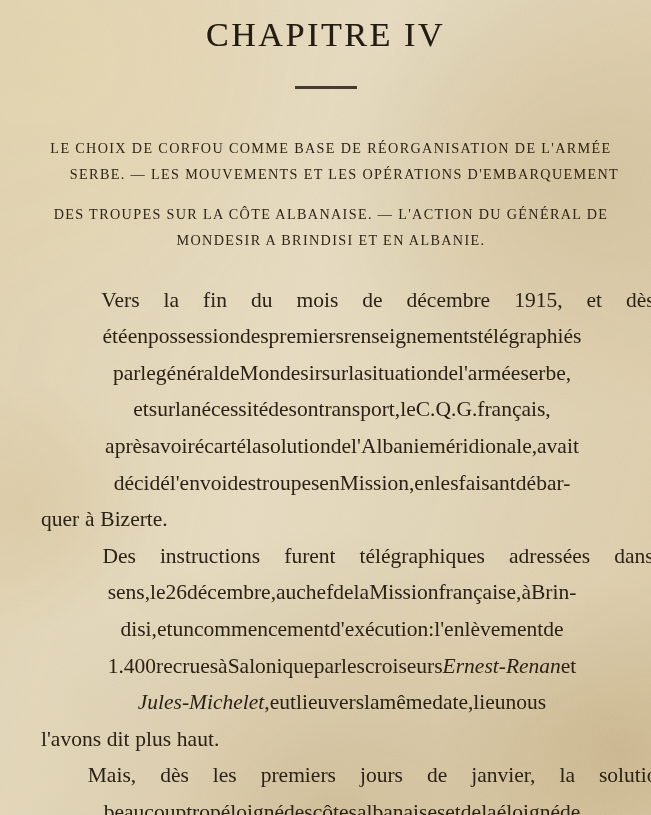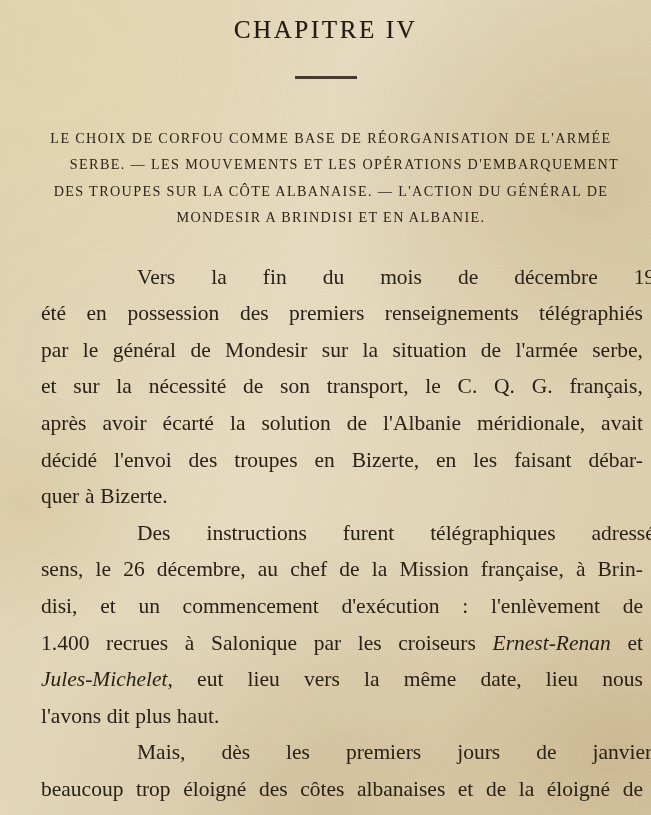--- a/index.html
+++ b/index.html
@@ -42,21 +42,21 @@
     position: relative;
     z-index: 3;
     width: 651px;
     height: 815px;
     box-sizing: border-box;
   }
 
   
   .chapter-title {
     text-align: center;
-    font-size: 25px;
+    font-size: 34px;
     letter-spacing: 2.6px;
     font-weight: 400;
     margin: 0;
     padding-top: 16px;
     color: #241c12;
     text-shadow: 0.4px 0.3px 0 rgba(43,34,24,0.45);
   }
   .title-rule-wrap {
     text-align: center;
     margin-top: 21px;
@@ -78,21 +78,21 @@
     line-height: 26.4px;
     color: #2e2418;
     text-align: center;
   }
   .argument .arg-line {
     display: block;
     white-space: nowrap;
   }
   .arg-line.indent-1 { padding-left: 0; }
   .arg-line.indent-2 { padding-left: 27px; }
-  .arg-line.indent-3 { padding-left: 0; }
+  .arg-line.indent-3 { padding-left: 0; margin-top: 13px; }
   .arg-line.indent-4 { padding-left: 0; }
 
   
   .body-text {
     padding: 28px 0 0 0;
     font-size: 21.5px;
     line-height: 36.6px;
     color: #2b2217;
   }
   .body-text p {
@@ -106,23 +106,22 @@
   .body-text p .line {
     display: block;
     white-space: nowrap;
     text-indent: 0;
   }
   .body-text p .line.first {
     text-indent: 24px;
   }
   .body-text p .line.justify {
     display: flex;
-    justify-content: space-between;
+    justify-content: center;
     white-space: nowrap;
-    gap: 12px;
   }
   .body-text p .line.justify.first::before {
     content: "";
     display: inline-block;
     width: 24px;
     flex: 0 0 auto;
   }
   .body-text i {
     font-style: italic;
   }
@@ -219,21 +218,21 @@
           <span class="w">l'Albanie</span>
           <span class="w">méridionale,</span>
           <span class="w">avait</span>
         </span>
       <span class="line justify">
           <span class="w">décidé</span>
           <span class="w">l'envoi</span>
           <span class="w">des</span>
           <span class="w">troupes</span>
           <span class="w">en</span>
-          <span class="w">Bizerte,</span>
+          <span class="w">Mission,</span>
           <span class="w">en</span>
           <span class="w">les</span>
           <span class="w">faisant</span>
           <span class="w">débar-</span>
         </span>
       <span class="line">quer à Bizerte.</span>
     </p>
 
     <p>
       <span class="line justify first">

